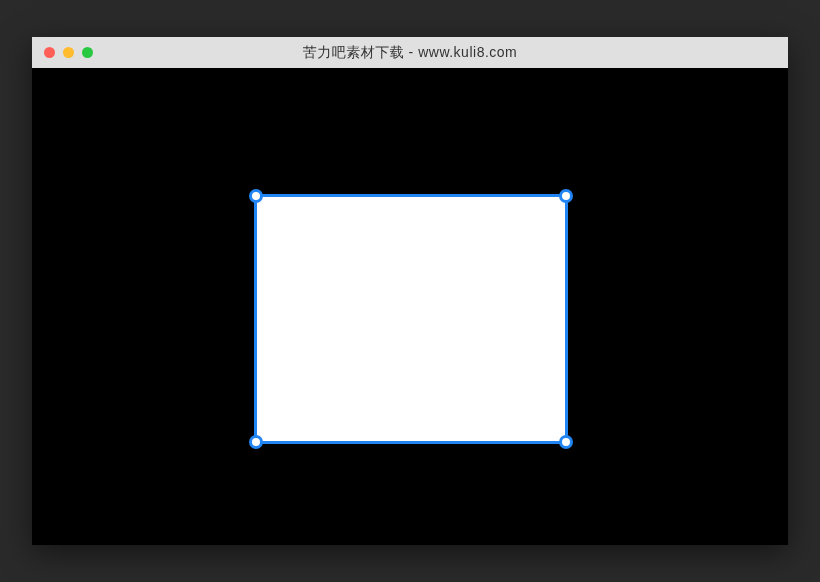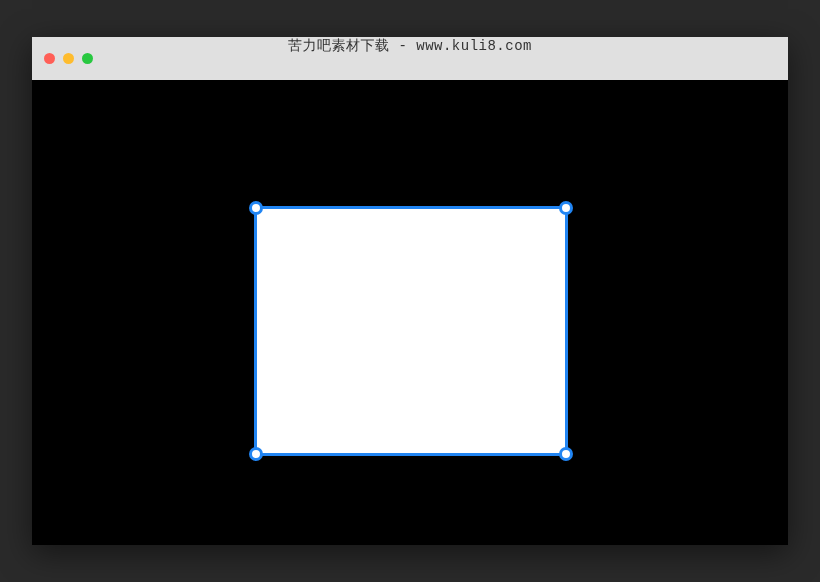--- a/index.html
+++ b/index.html
@@ -18,26 +18,26 @@
     }
     .window {
       width: 756px;
       height: 508px;
       background: #000;
       box-shadow: 0 8px 30px rgba(0,0,0,0.5);
       display: flex;
       flex-direction: column;
     }
     .titlebar {
-      height: 43px;
+      height: 31px;
       background: #e0e0e0;
       display: flex;
+      align-items: center;
       position: relative;
       flex-shrink: 0;
-      font-family: Liberation Mono, monospace;
     }
     .traffic-lights {
       display: flex;
       align-items: center;
       gap: 8px;
       padding-left: 12px;
     }
     .traffic-light {
       width: 11px;
       height: 11px;

